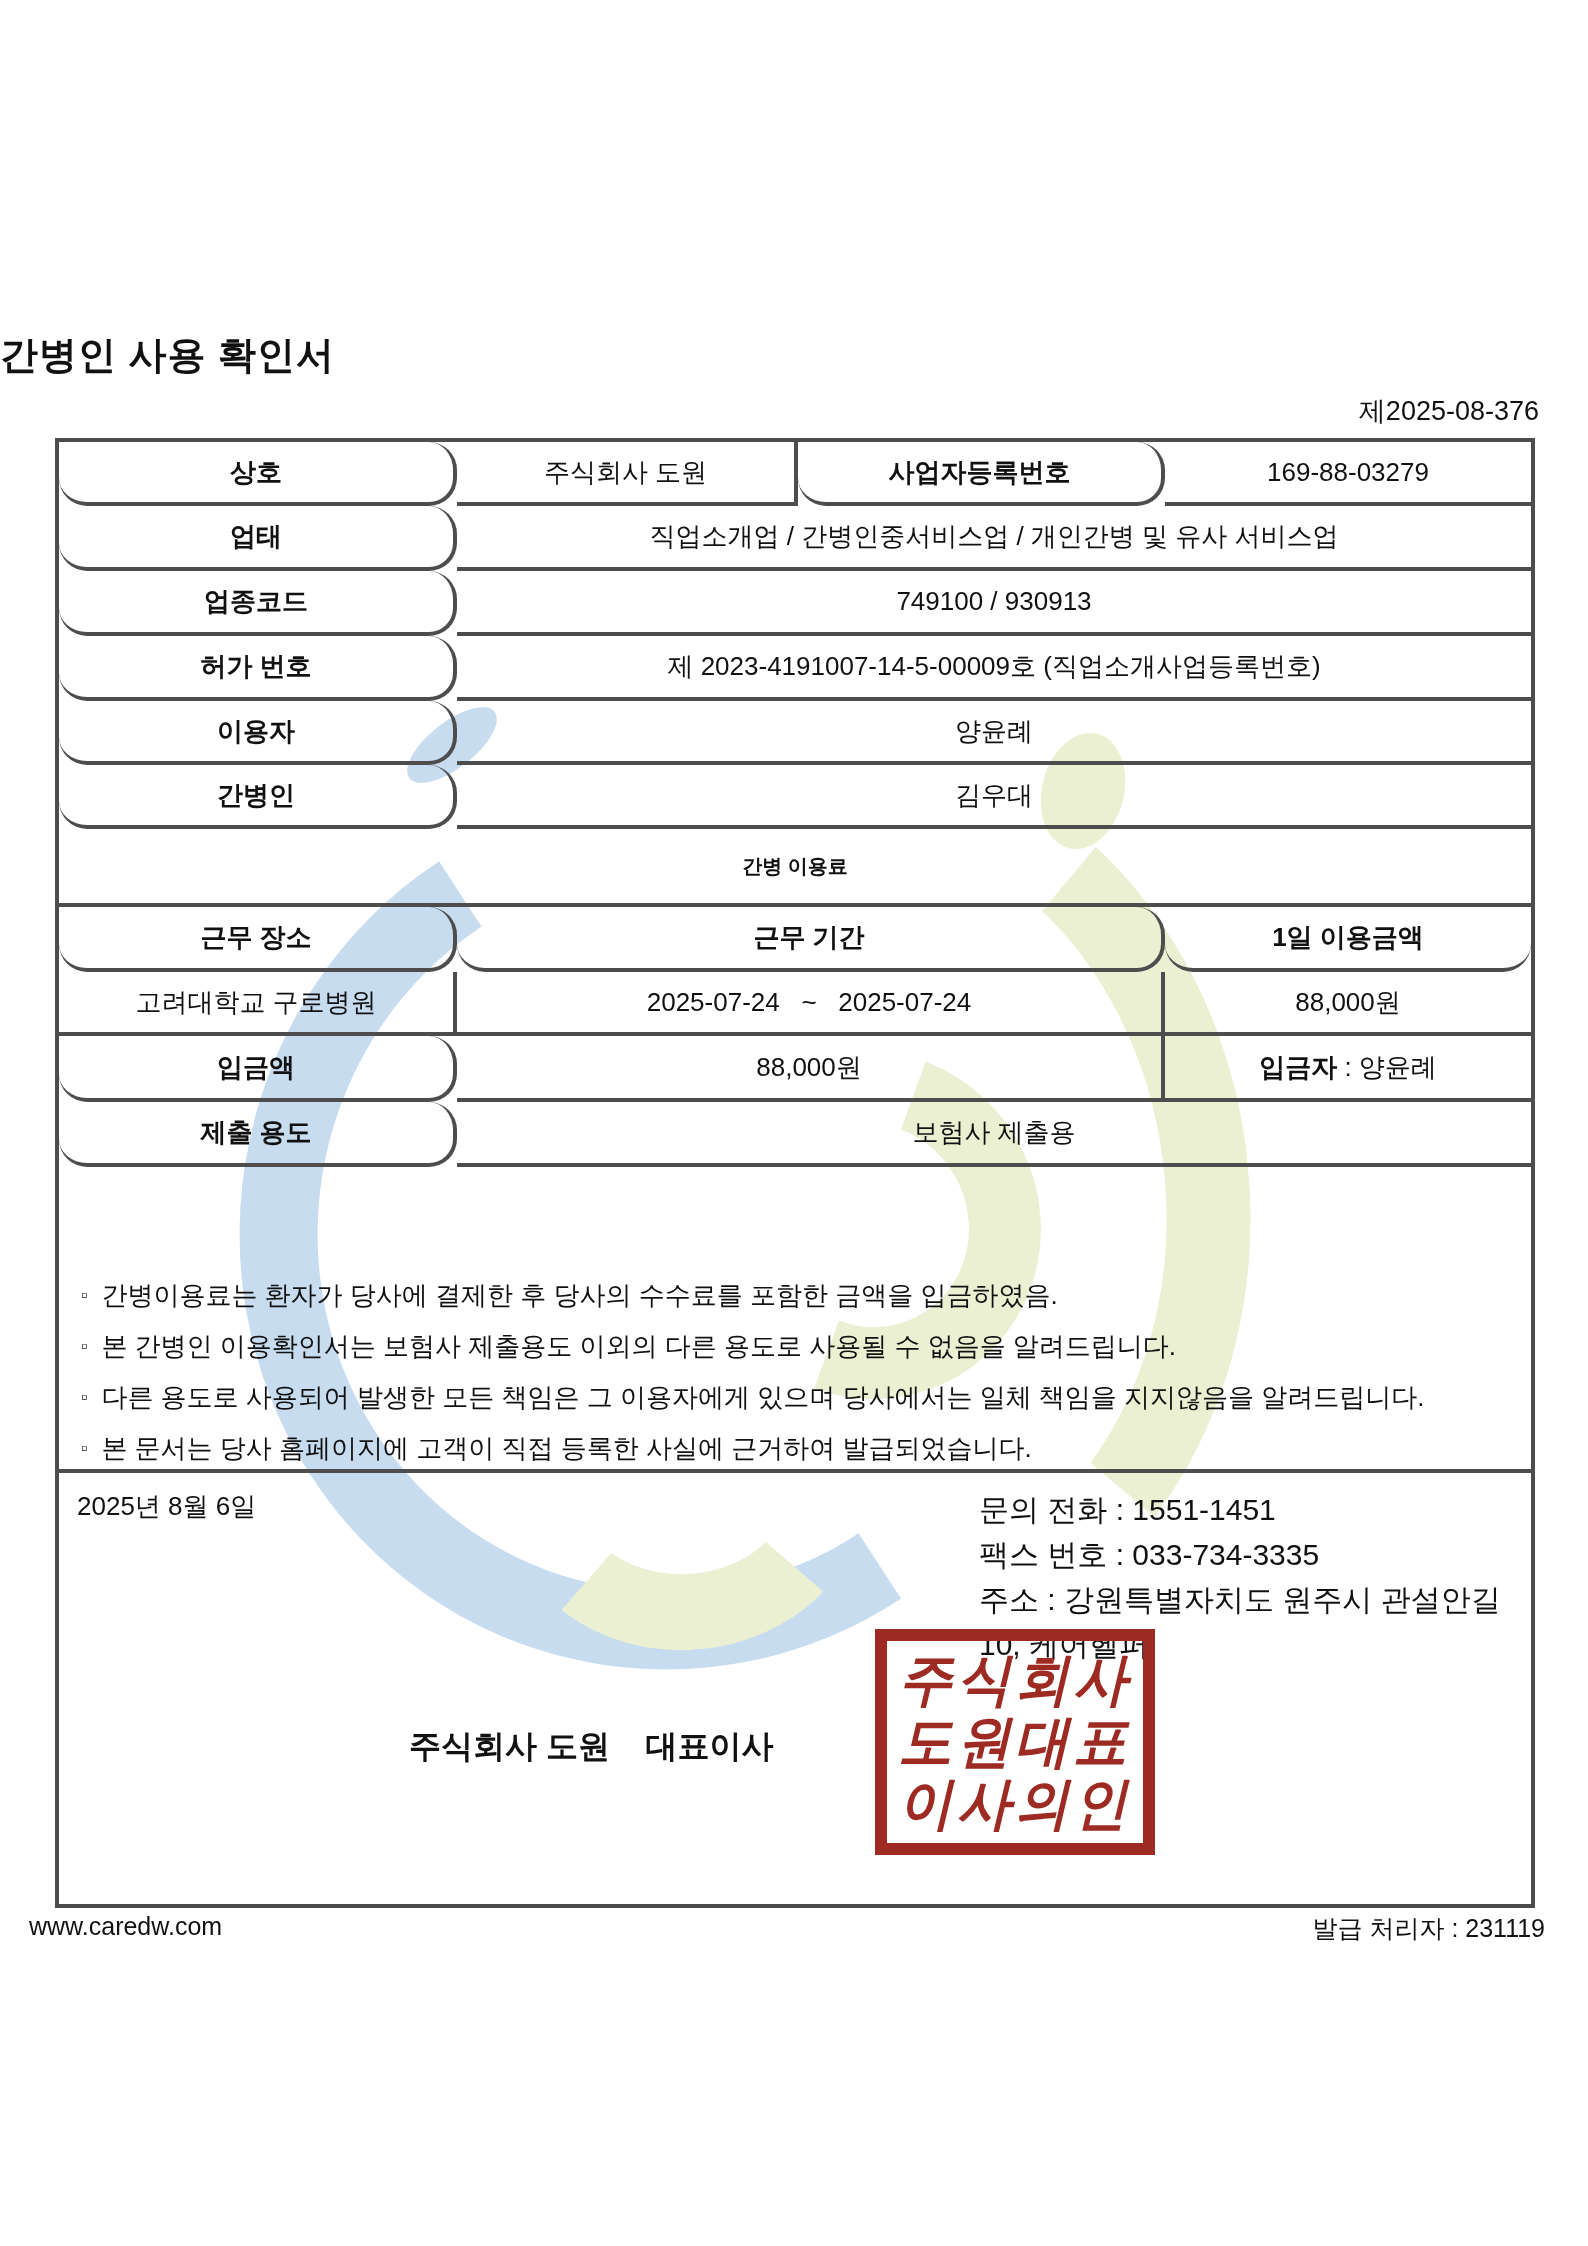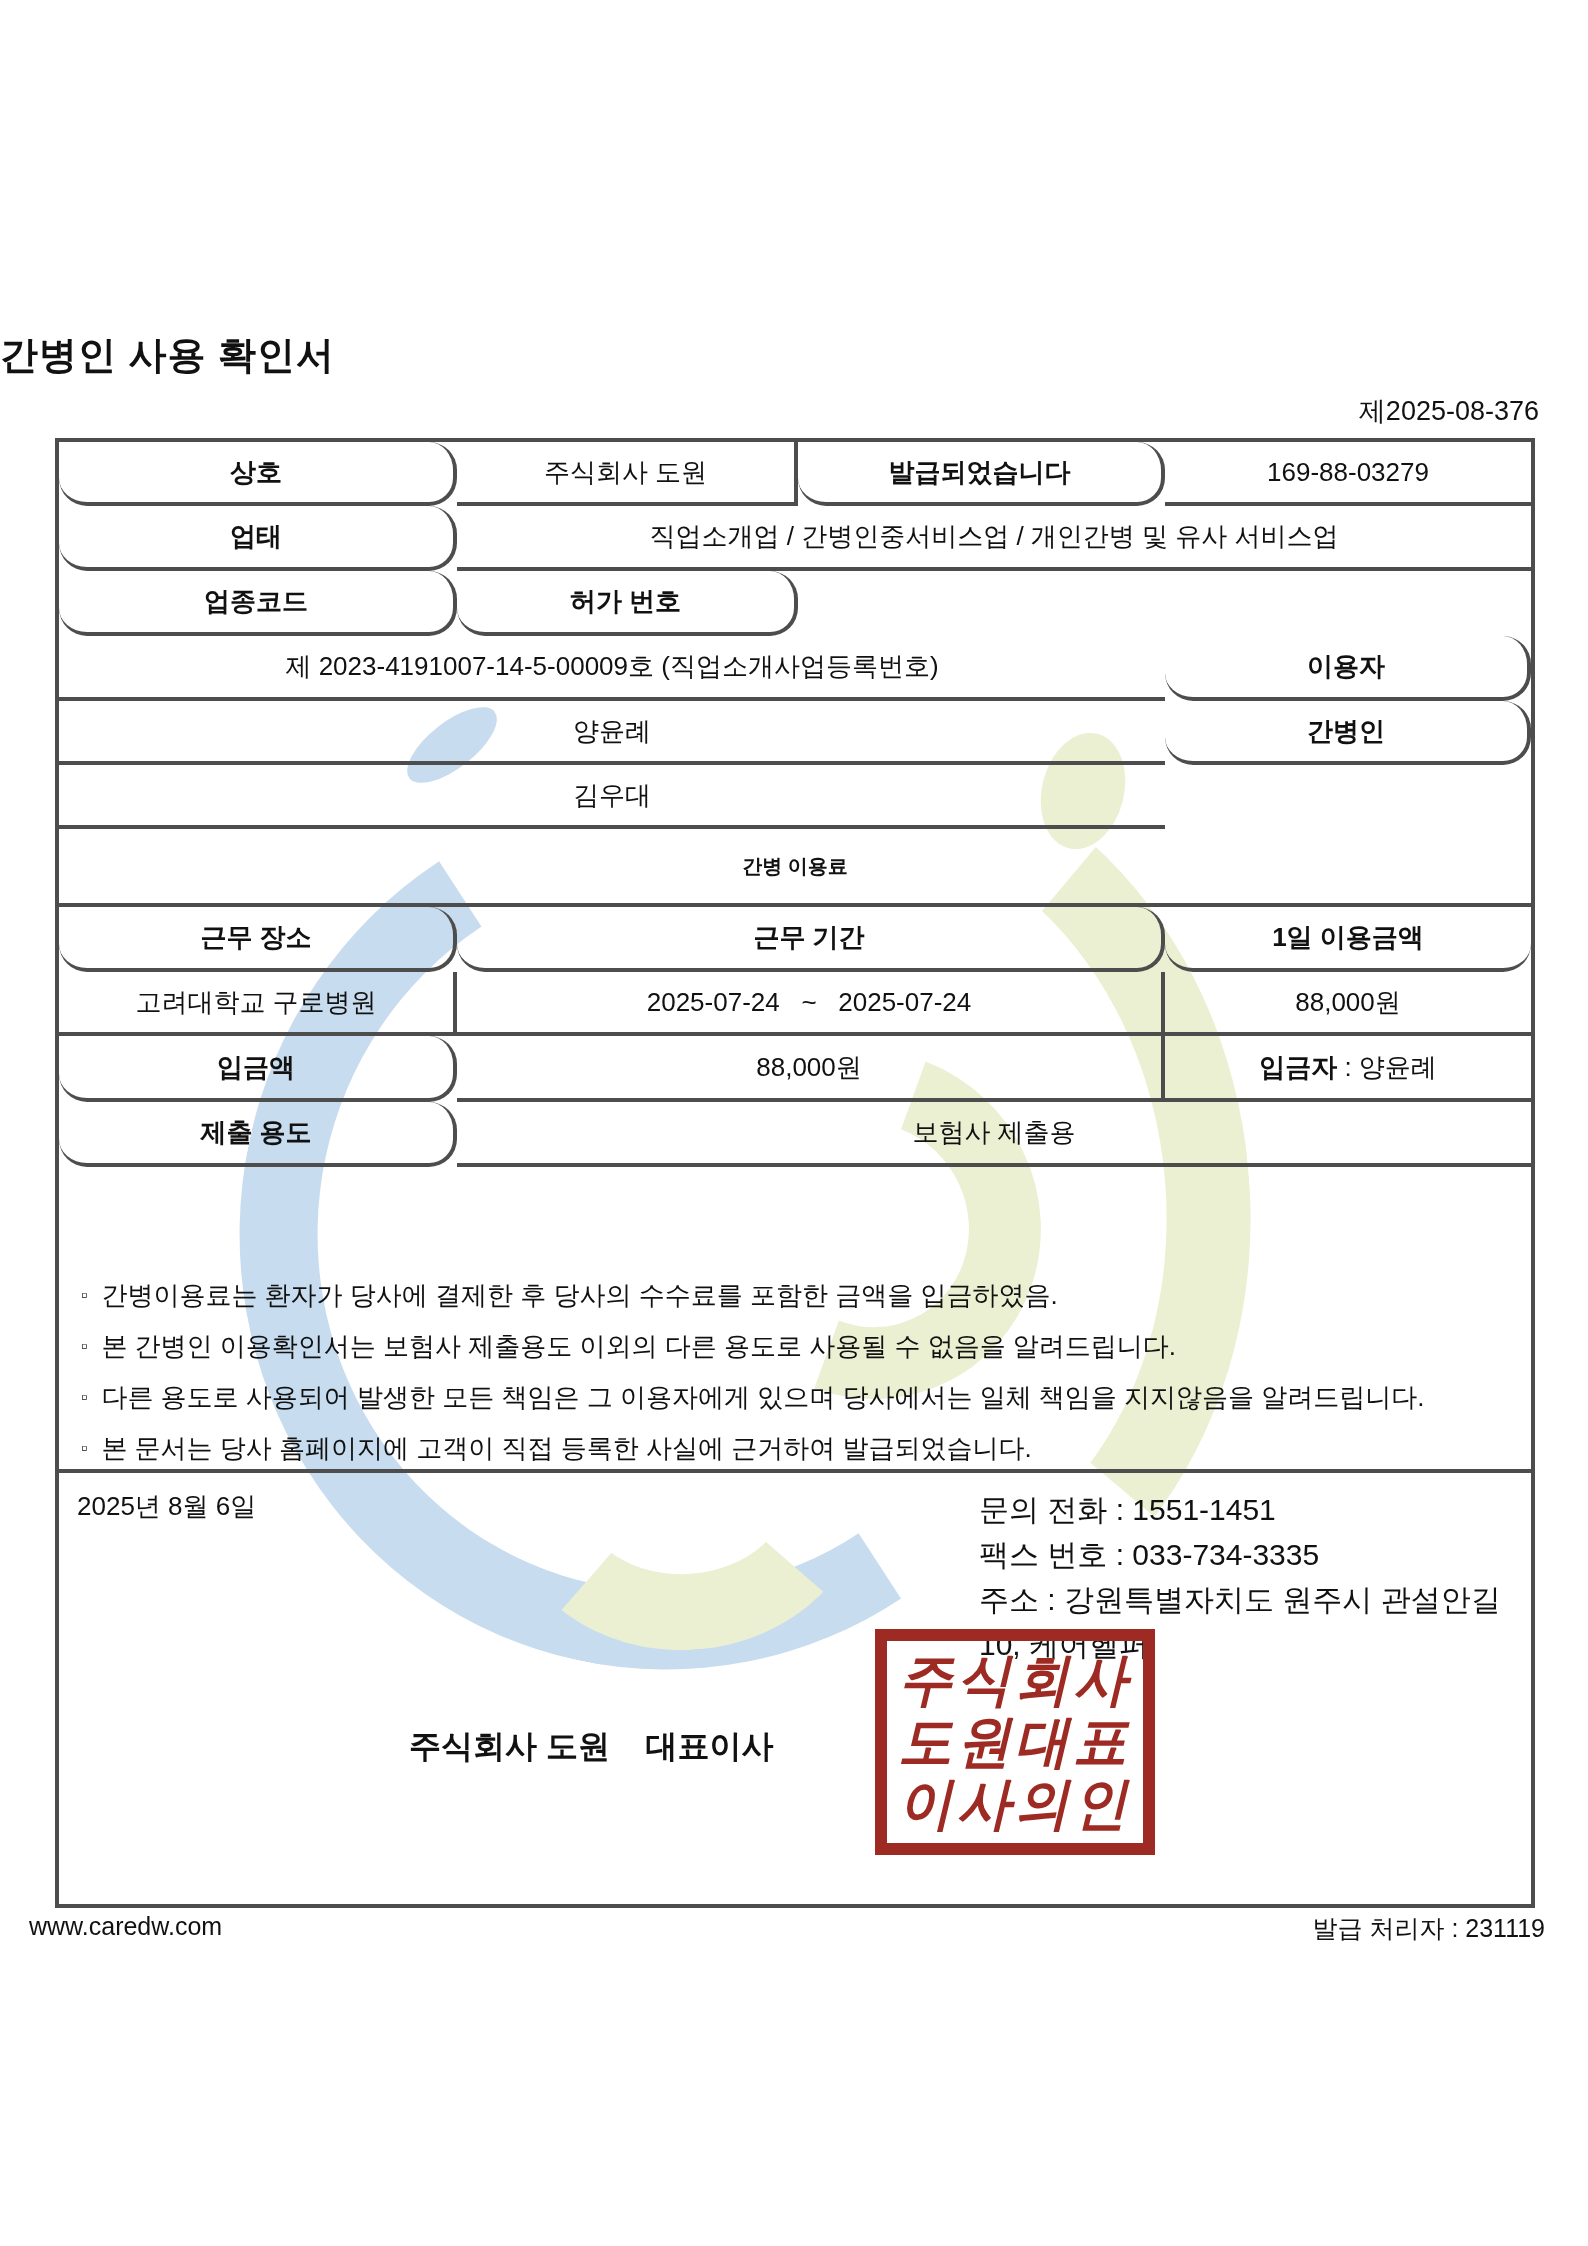--- a/index.html
+++ b/index.html
@@ -83,27 +83,28 @@
     <div class="wm wm-green-v"></div>
   </div>
 
   <div class="doc-title">간병인 사용 확인서</div>
   <div class="doc-number">제2025-08-376</div>
 
   <div class="tbl">
 
     <div class="cell b">상호</div>
     <div class="cell">주식회사 도원</div>
-    <div class="cell b">발급되었습니다</div>
+    <div class="cell b">사업자등록번호</div>
     <div class="cell lastcol">169-88-03279</div>
 
     <div class="cell b">업태</div>
     <div class="cell sp3 lastcol">직업소개업 / 간병인중서비스업 / 개인간병 및 유사 서비스업</div>
 
     <div class="cell b">업종코드</div>
+    <div class="cell sp3 lastcol">749100 / 930913</div>
 
     <div class="cell b">허가 번호</div>
     <div class="cell sp3 lastcol">제 2023-4191007-14-5-00009호 (직업소개사업등록번호)</div>
 
     <div class="cell b">이용자</div>
     <div class="cell sp3 lastcol">양윤례</div>
 
     <div class="cell b">간병인</div>
     <div class="cell sp3 lastcol">김우대</div>
 

